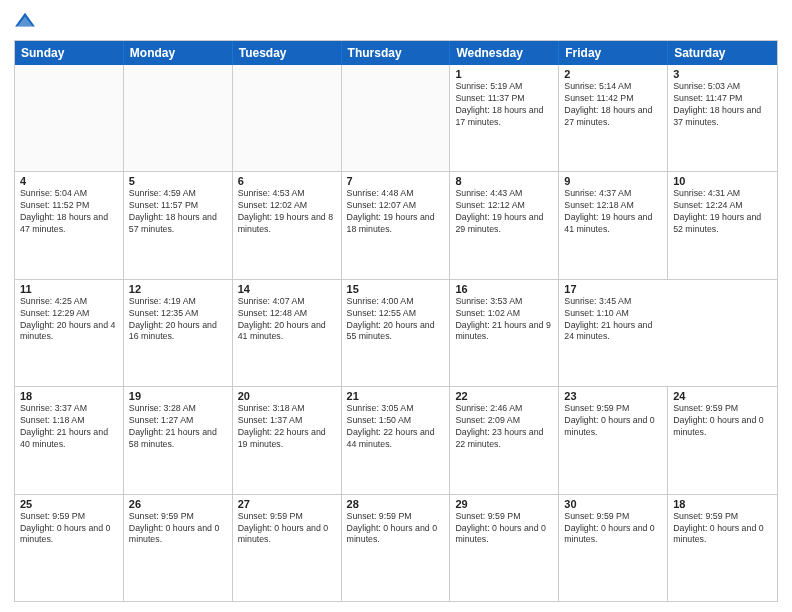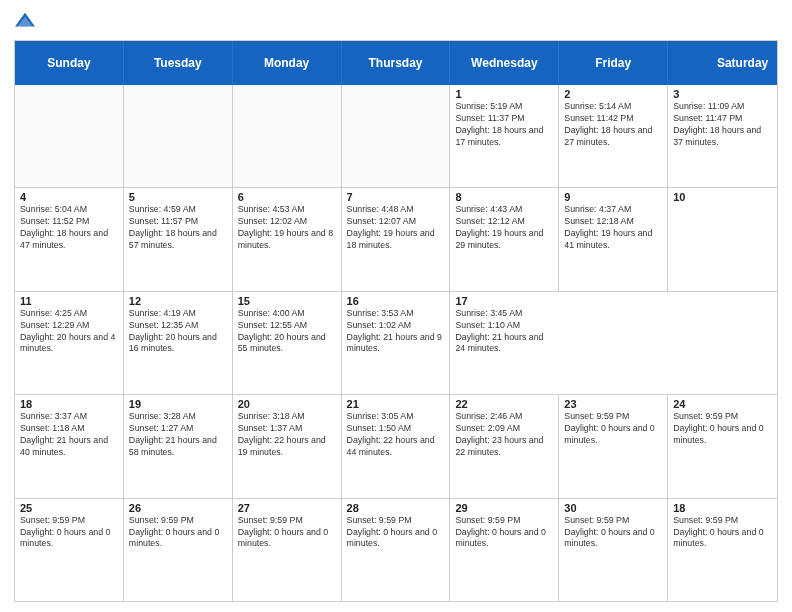--- a/index.html
+++ b/index.html
@@ -60,25 +60,25 @@
     }
     .cal-header-row {
       display: grid;
       grid-template-columns: repeat(7, 1fr);
       background: #1565c0;
     }
     .cal-header-cell {
       color: #fff;
       font-size: 12px;
       font-weight: bold;
-      padding: 15px 6px;
+      padding: 5px 6px;
       border-right: 1px solid #1a74d4;
-      text-align: center;
-    }
-    .cal-header-cell:last-child { border-right: none; margin-left: 40px; }
+      text-align: left;
+    }
+    .cal-header-cell:last-child { border-right: none; }
     .cal-body {
       flex: 1;
       display: flex;
       flex-direction: column;
     }
     .cal-row {
       display: grid;
       grid-template-columns: repeat(7, 1fr);
       flex: 1;
       border-top: 1px solid #ccc;
@@ -124,22 +124,22 @@
     </div>
     <div class="title-block">
       <div class="title-month"></div>
       <div class="title-location"></div>
     </div>
   </div>
 
   <div class="calendar">
     <div class="cal-header-row">
     <div class="cal-header-cell">Sunday</div>
+        <div class="cal-header-cell">Monday</div>
         <div class="cal-header-cell">Tuesday</div>
-        <div class="cal-header-cell">Monday</div>
         <div class="cal-header-cell">Thursday</div>
         <div class="cal-header-cell">Wednesday</div>
         <div class="cal-header-cell">Friday</div>
         <div class="cal-header-cell">Saturday</div>
       </div>
     <div class="cal-body">
     <div class="cal-row">
           <div class="cal-cell empty"></div>
           <div class="cal-cell empty"></div>
           <div class="cal-cell empty"></div>
@@ -151,21 +151,21 @@
 Daylight: 18 hours and 17 minutes.</div>
           </div>
           <div class="cal-cell">
             <div class="day-number">2</div>
             <div class="day-info">Sunrise: 5:14 AM
 Sunset: 11:42 PM
 Daylight: 18 hours and 27 minutes.</div>
           </div>
           <div class="cal-cell">
             <div class="day-number">3</div>
-            <div class="day-info">Sunrise: 11:09 AM
+            <div class="day-info">Sunrise: 5:03 AM
 Sunset: 11:47 PM
 Daylight: 18 hours and 37 minutes.</div>
           </div>
         </div>
         <div class="cal-row">
           <div class="cal-cell">
             <div class="day-number">4</div>
             <div class="day-info">Sunrise: 5:04 AM
 Sunset: 11:52 PM
 Daylight: 18 hours and 47 minutes.</div>
@@ -195,34 +195,43 @@
 Daylight: 19 hours and 29 minutes.</div>
           </div>
           <div class="cal-cell">
             <div class="day-number">9</div>
             <div class="day-info">Sunrise: 4:37 AM
 Sunset: 12:18 AM
 Daylight: 19 hours and 41 minutes.</div>
           </div>
           <div class="cal-cell">
             <div class="day-number">10</div>
+            <div class="day-info">Sunrise: 4:31 AM
+Sunset: 12:24 AM
+Daylight: 19 hours and 52 minutes.</div>
           </div>
         </div>
         <div class="cal-row">
           <div class="cal-cell">
             <div class="day-number">11</div>
             <div class="day-info">Sunrise: 4:25 AM
 Sunset: 12:29 AM
 Daylight: 20 hours and 4 minutes.</div>
           </div>
           <div class="cal-cell">
             <div class="day-number">12</div>
             <div class="day-info">Sunrise: 4:19 AM
 Sunset: 12:35 AM
 Daylight: 20 hours and 16 minutes.</div>
+          </div>
+          <div class="cal-cell">
+            <div class="day-number">14</div>
+            <div class="day-info">Sunrise: 4:07 AM
+Sunset: 12:48 AM
+Daylight: 20 hours and 41 minutes.</div>
           </div>
           <div class="cal-cell">
             <div class="day-number">15</div>
             <div class="day-info">Sunrise: 4:00 AM
 Sunset: 12:55 AM
 Daylight: 20 hours and 55 minutes.</div>
           </div>
           <div class="cal-cell">
             <div class="day-number">16</div>
             <div class="day-info">Sunrise: 3:53 AM

